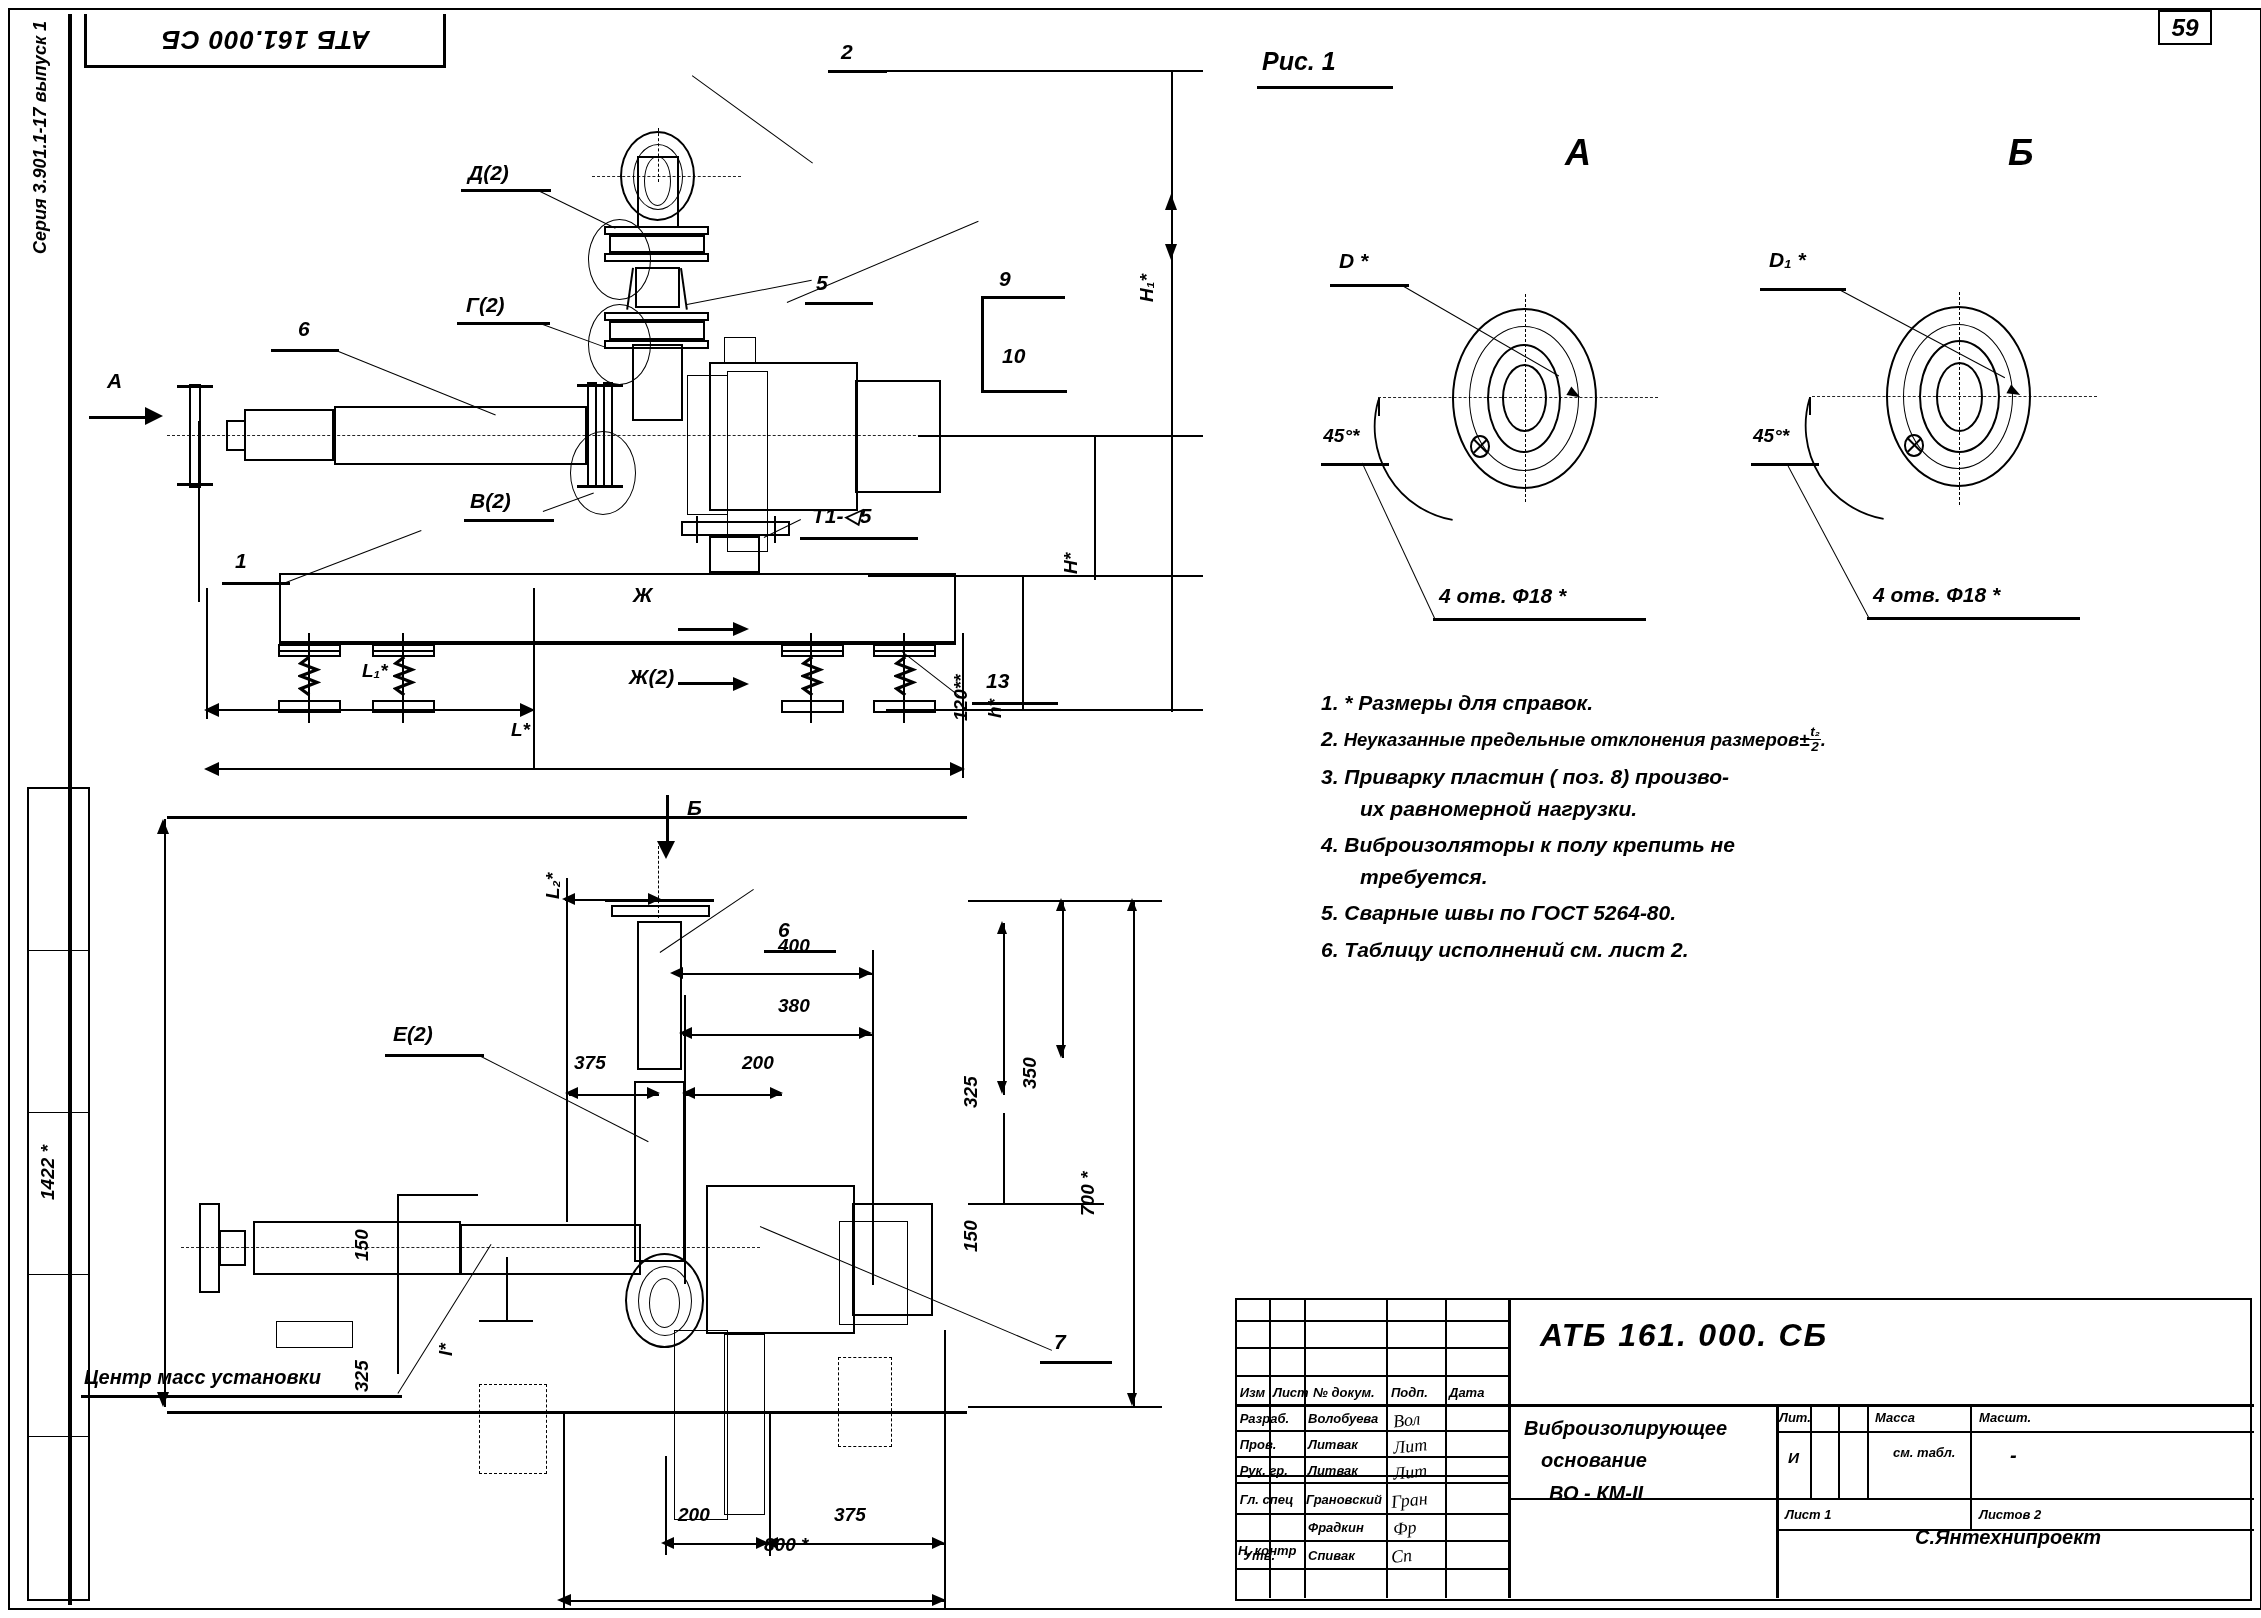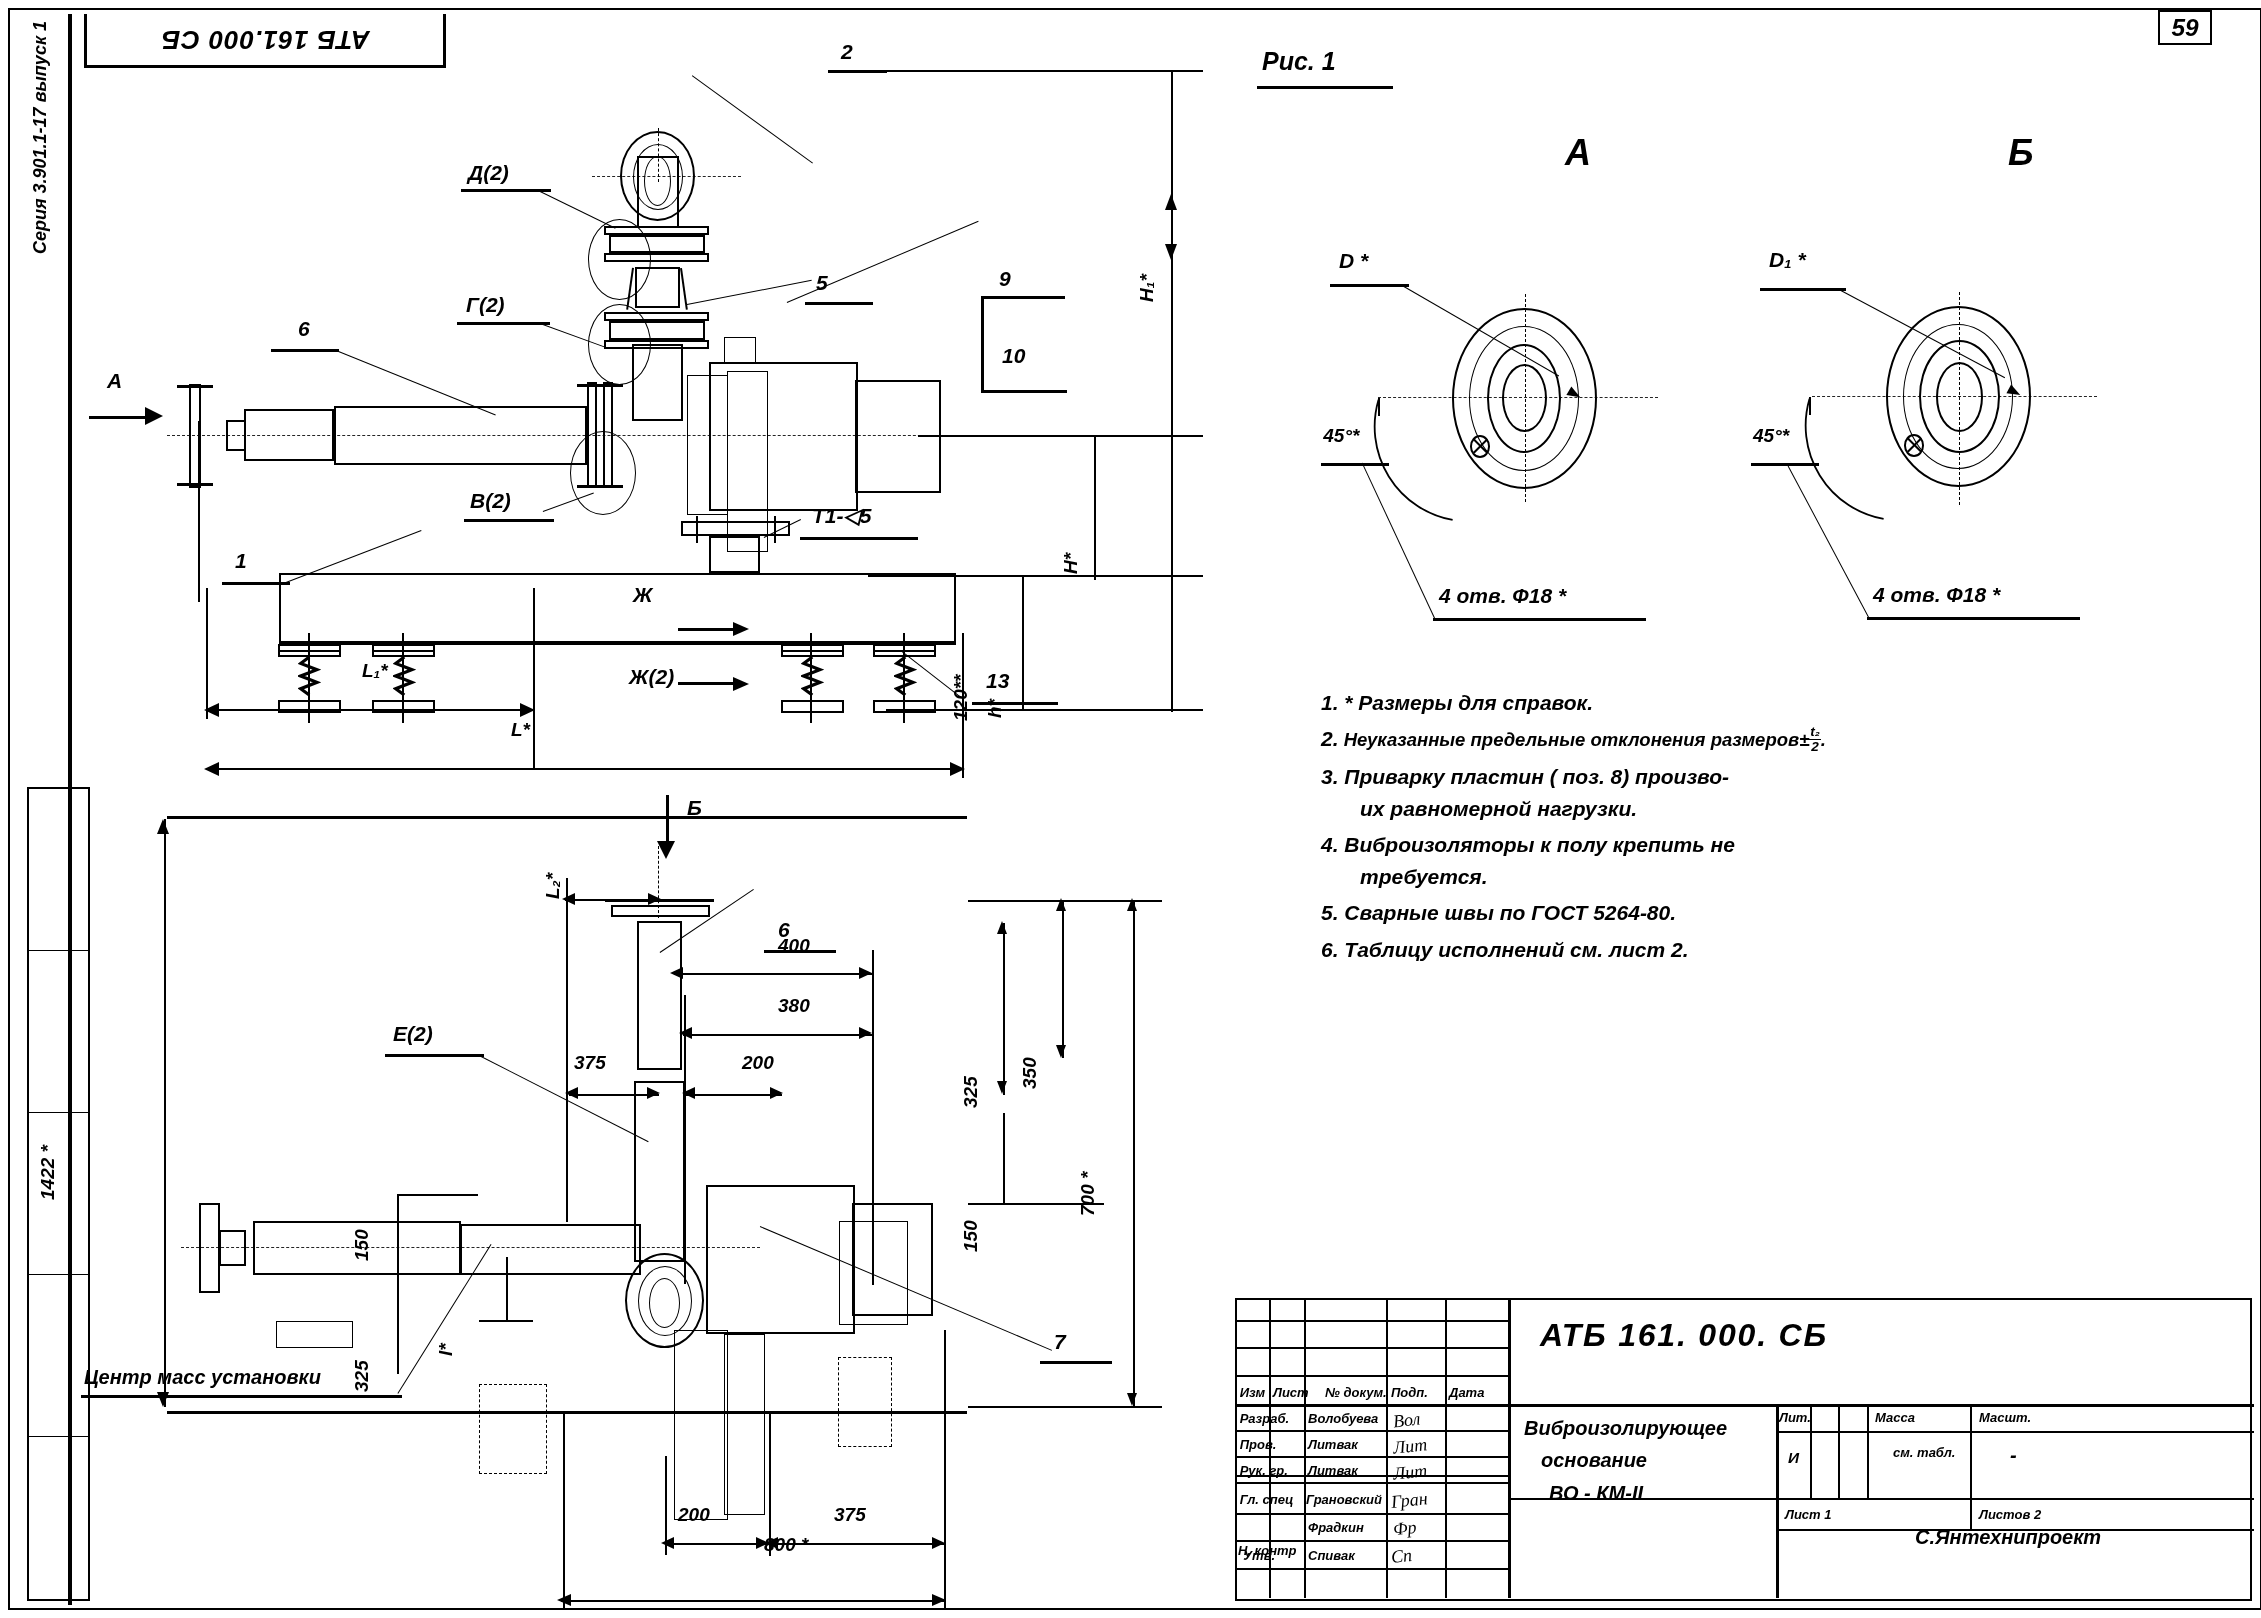--- a/index.html
+++ b/index.html
@@ -537,21 +537,21 @@
     <div class="cellline" style="left:539px;top:131px;width:478px;height:1.8px;"></div>
     <div class="cellline" style="left:573px;top:104px;width:1.8px;height:94px;"></div>
     <div class="cellline" style="left:601px;top:104px;width:1.8px;height:94px;"></div>
     <div class="cellline" style="left:630px;top:104px;width:1.8px;height:94px;"></div>
     <div class="cellline" style="left:733px;top:104px;width:1.8px;height:94px;"></div>
     <div class="cellline" style="left:733px;top:198px;width:1.8px;height:32px;"></div>
     <div class="cellline" style="left:539px;top:229px;width:478px;height:1.8px;"></div>
 
     <div class="tbtxt-sm" style="left:2.7px;top:85px;">Изм</div>
     <div class="tbtxt-sm" style="left:36px;top:85px;">Лист</div>
-    <div class="tbtxt-sm" style="left:76px;top:85px;margin-left:12px;">№ докум.</div>
+    <div class="tbtxt-sm" style="left:76px;top:85px;">№ докум.</div>
     <div class="tbtxt-sm" style="left:154px;top:85px;">Подп.</div>
     <div class="tbtxt-sm" style="left:212px;top:85px;">Дата</div>
 
     <div class="tbtxt-sm" style="left:2.7px;top:111px;">Разраб.</div>
     <div class="tbtxt-sm" style="left:71px;top:111px;">Волобуева</div>
     <div class="sig" style="left:156px;top:110px;">Вол</div>
 
     <div class="tbtxt-sm" style="left:2.7px;top:137px;">Пров.</div>
     <div class="tbtxt-sm" style="left:71px;top:137px;">Литвак</div>
     <div class="sig" style="left:156px;top:136px;">Лит</div>

